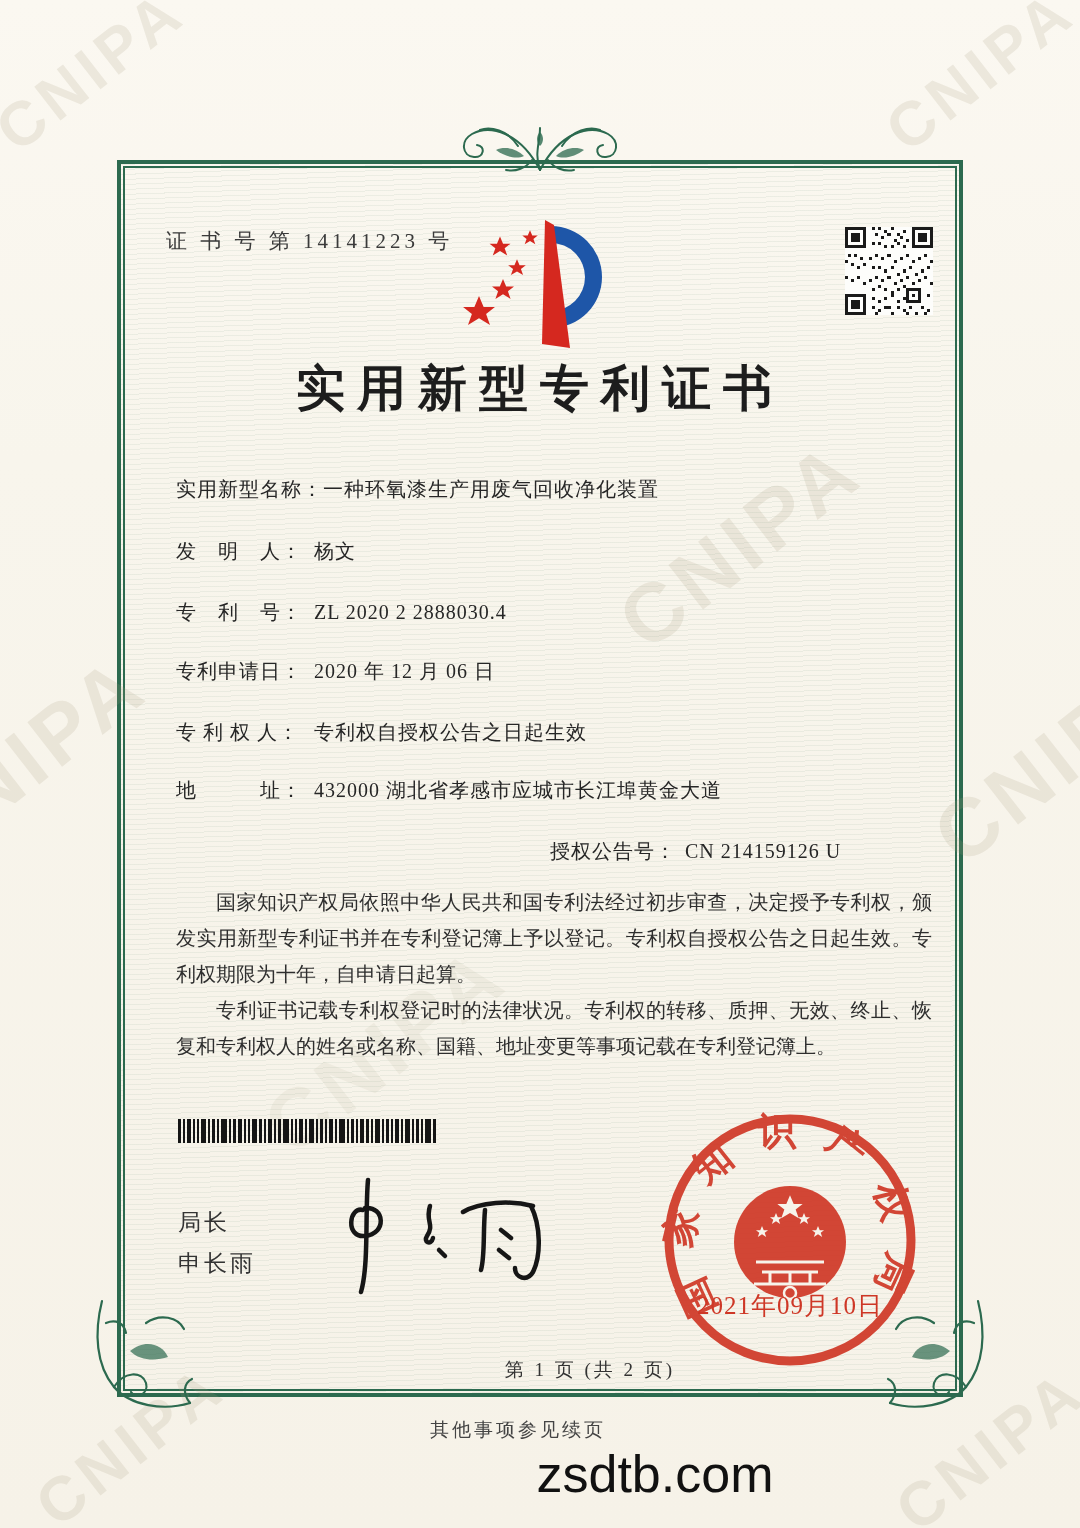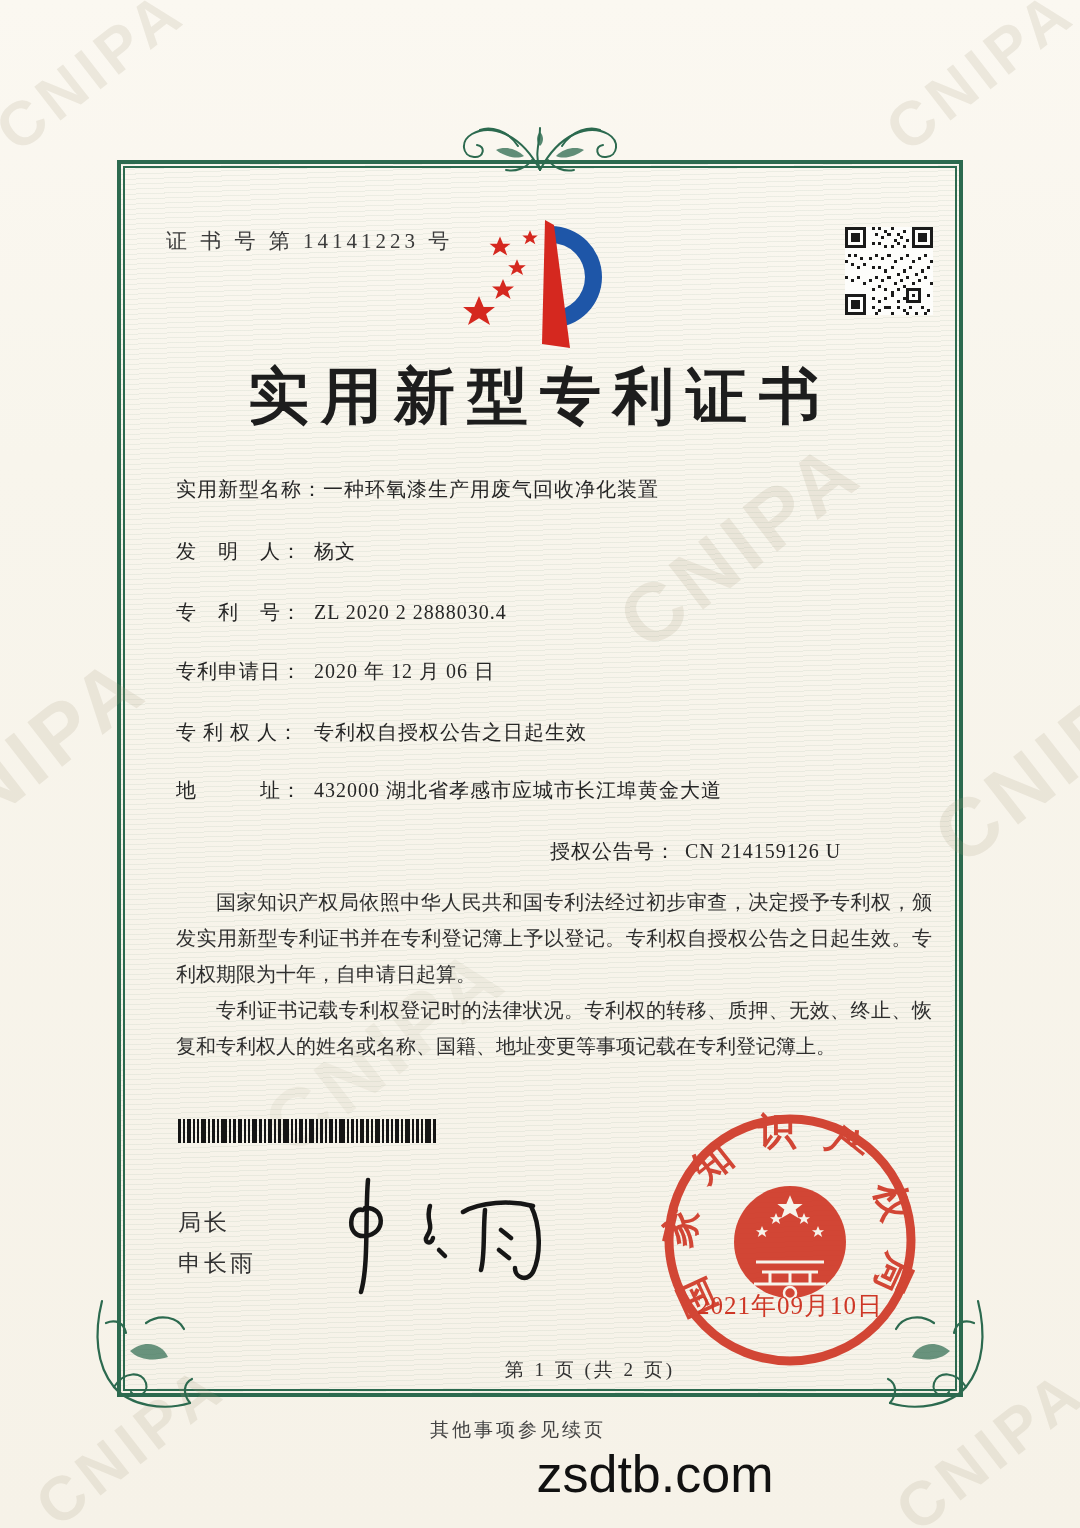--- a/index.html
+++ b/index.html
@@ -16,21 +16,21 @@
   .frame::before{content:"";position:absolute;inset:2px;border:2px solid #2c6a4f;}
   .wm{
     position:absolute;z-index:1;font-family:"Liberation Sans",sans-serif;font-weight:bold;
     color:rgba(167,155,124,0.17);transform:translate(-50%,-50%) rotate(-38deg);
     letter-spacing:6px;font-size:62px;white-space:nowrap;pointer-events:none;
   }
   .wm.lg{font-size:82px;}
   .wm.faint{color:rgba(167,155,124,0.10);}
   .abs{position:absolute;z-index:2;}
   .cert-no{left:166px;top:227px;font-size:21px;letter-spacing:4px;color:#3a3a3a;}
-  .title{left:117px;width:846px;top:356px;text-align:center;font-size:61px;font-weight:bold;letter-spacing:12px;color:#1d1d1d;}
+  .title{left:117px;width:846px;top:356px;text-align:center;font-size:49px;font-weight:bold;letter-spacing:12px;color:#1d1d1d;}
   .row{left:176px;font-size:20px;letter-spacing:1px;color:#262626;white-space:nowrap;}
   .row .lbl{display:inline-block;min-width:138px;}
   .row2{left:550px;font-size:20px;letter-spacing:1px;color:#262626;white-space:nowrap;}
   .row2 .lbl{display:inline-block;min-width:135px;}
   .paras{left:176px;top:884px;width:756px;font-size:20px;line-height:36px;text-align:justify;color:#2e2e2e;}
   .paras p{margin:0;text-indent:2em;}
   .director{font-family:"Liberation Sans",sans-serif;font-size:23px;letter-spacing:3px;color:#333;}
   .seal-wrap{left:650px;top:1100px;width:280px;height:280px;z-index:3;opacity:.93;}
   .seal-date{left:652px;top:1289px;width:276px;text-align:center;font-size:25px;color:#ce3726;letter-spacing:1px;z-index:4;}
   .page-no{left:117px;width:946px;top:1357px;text-align:center;font-size:19px;letter-spacing:3px;color:#333;}

